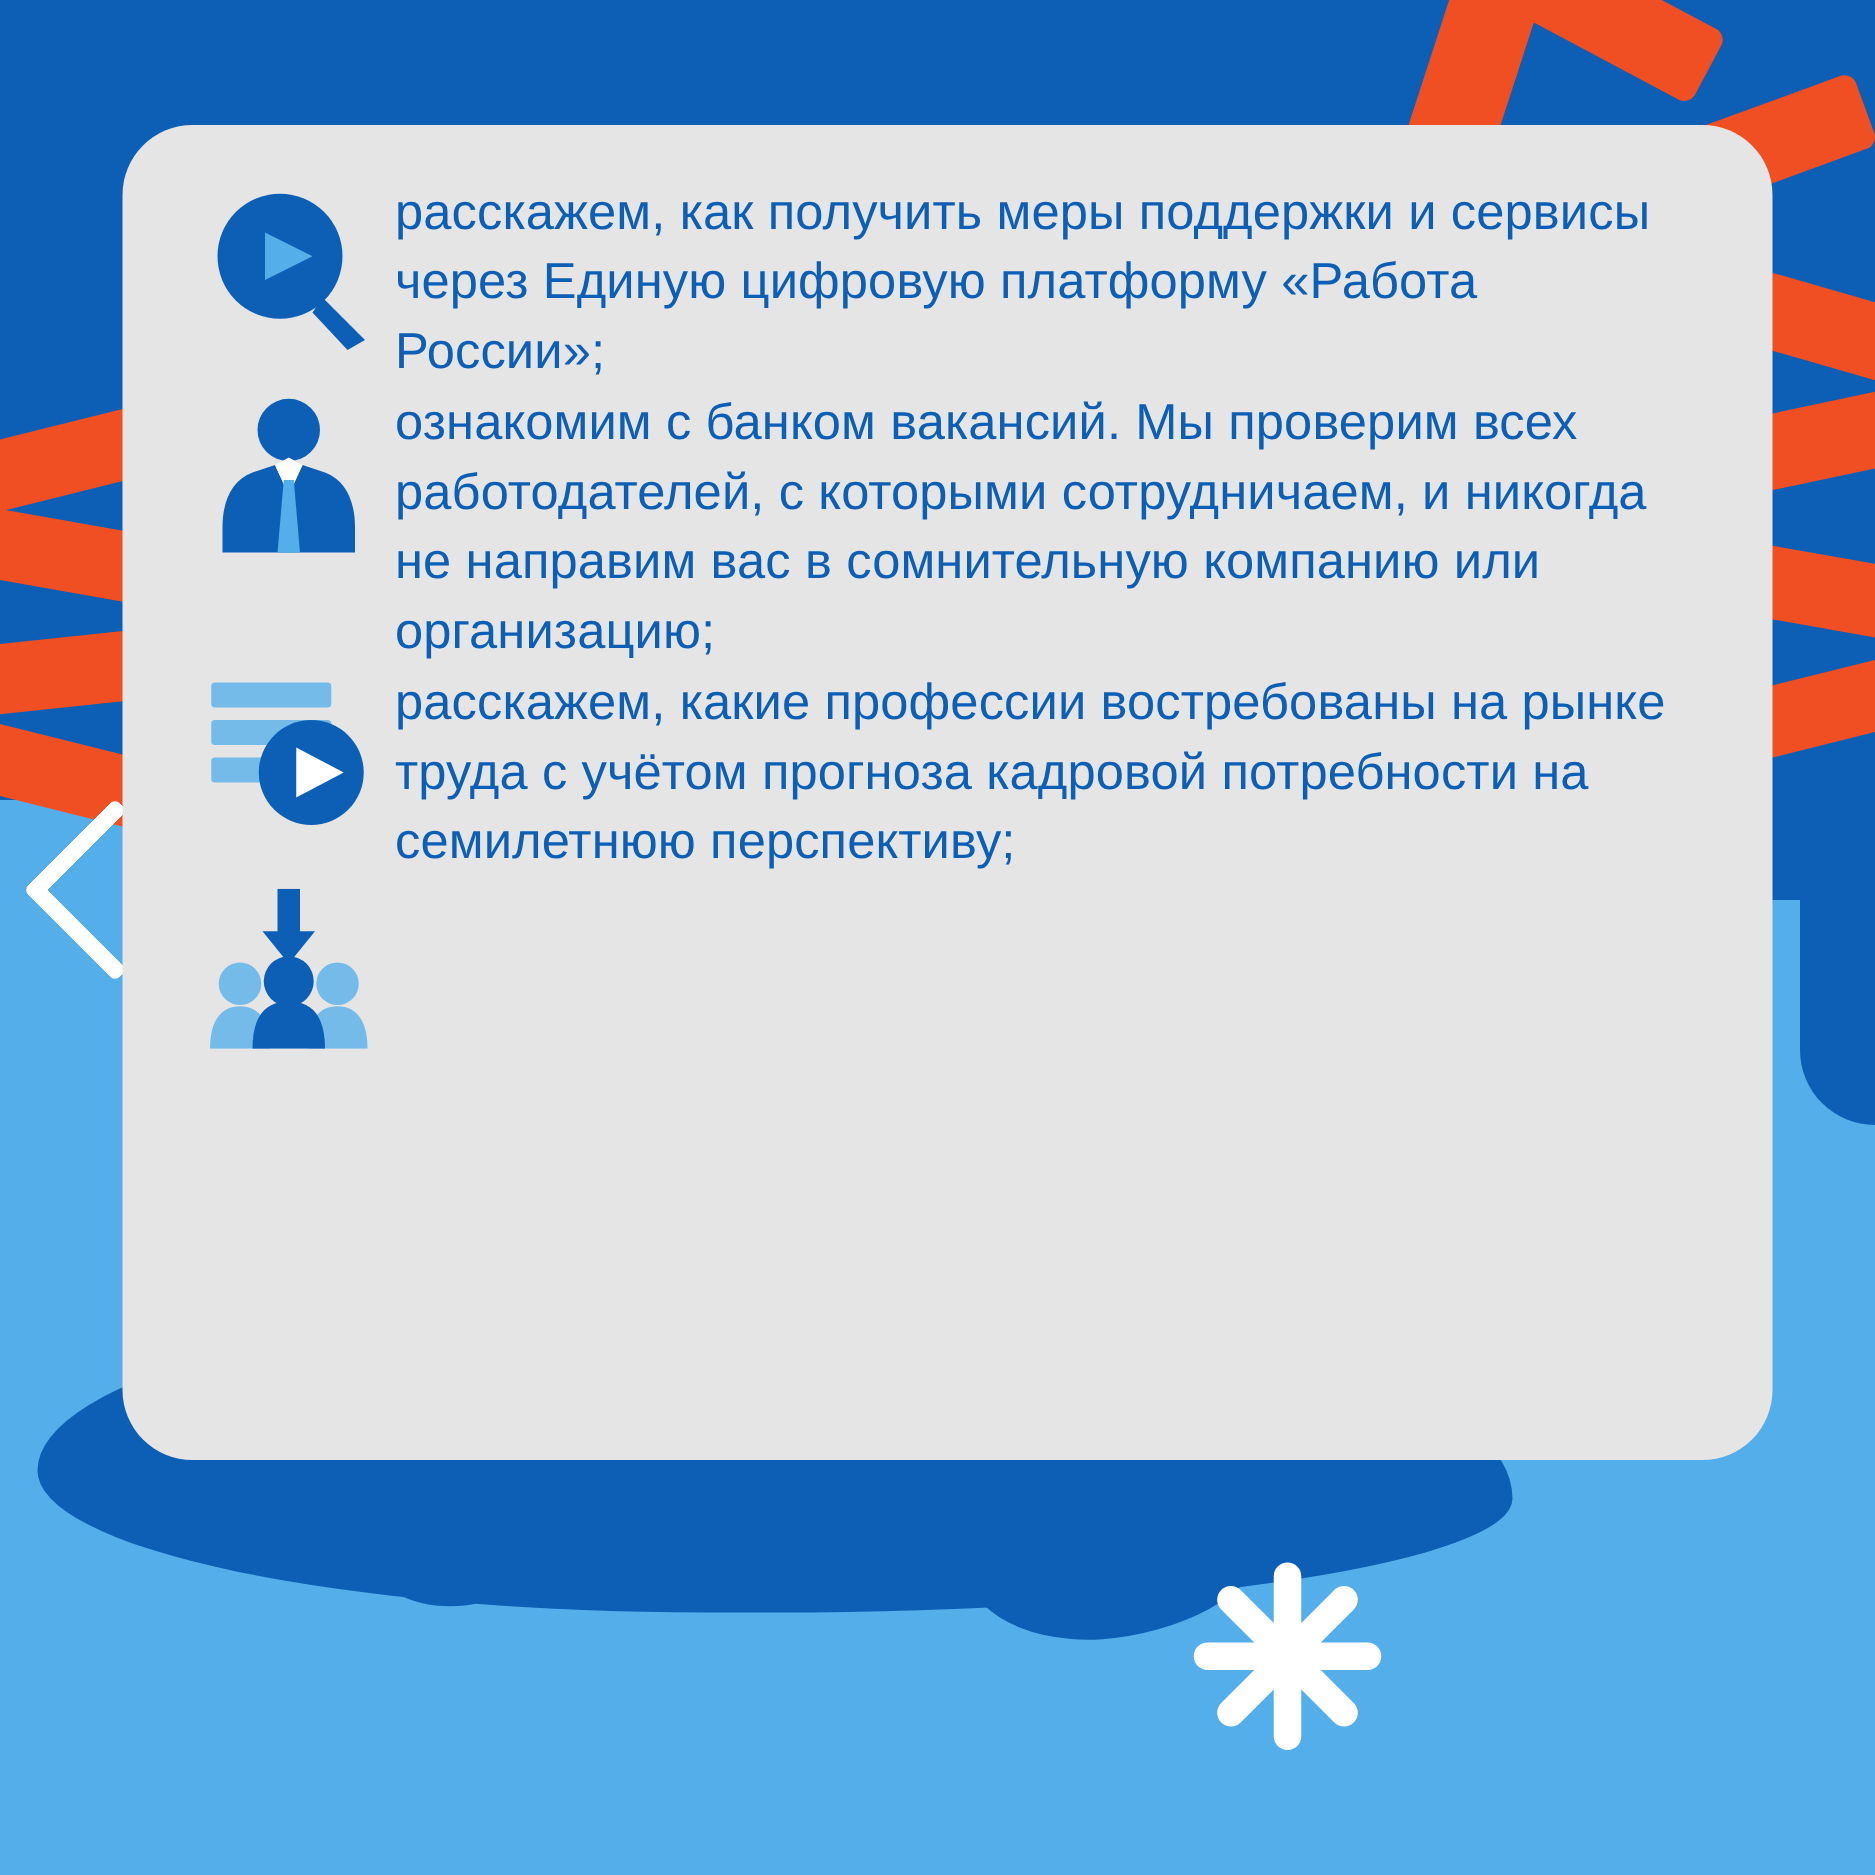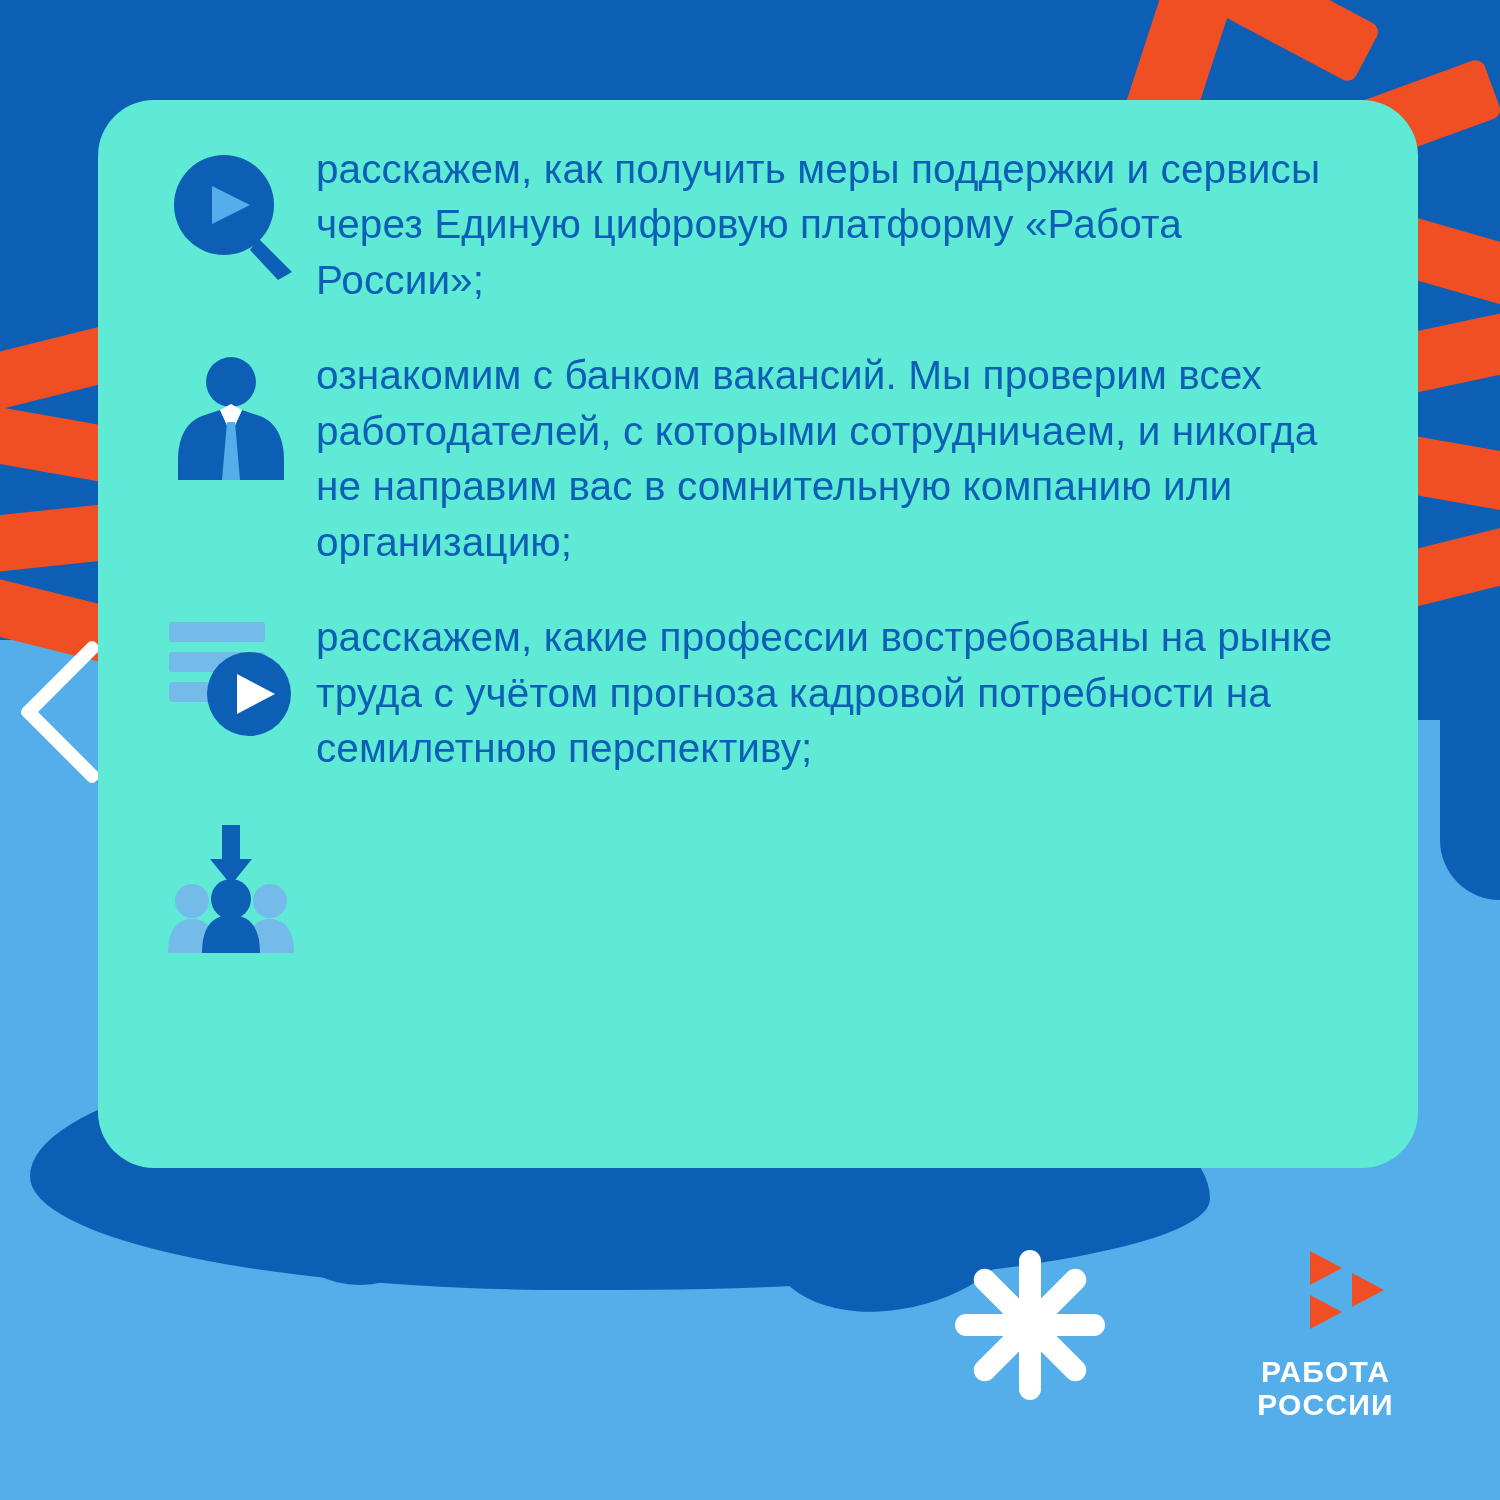--- a/index.html
+++ b/index.html
@@ -184,30 +184,30 @@
   .asterisk span:nth-child(3) { transform: rotate(90deg); }
   .asterisk span:nth-child(4) { transform: rotate(135deg); }
 
   
   .card {
     position: absolute;
     left: 98px;
     top: 100px;
     width: 1320px;
     height: 1068px;
-    background: #5eead4;
+    background: #e5e5e5;
     border-radius: 56px;
     box-sizing: border-box;
     padding: 40px 60px 40px 48px;
   }
   .item {
     display: flex;
     align-items: flex-start;
   }
-  .item + .item { margin-top: 38px; }
+  .item + .item { }
   .icon-col {
     flex: 0 0 170px;
     display: flex;
     justify-content: center;
     padding-top: 10px;
   }
   .text-col {
     flex: 1;
     color: #0d5fb5;
     font-size: 40.5px;
@@ -346,27 +346,14 @@
             <path d="M80 128 C80 104 90 94 104 94 C118 94 128 104 128 128 Z" fill="#74bbea"></path>
             <circle cx="65" cy="74" r="20" fill="#0d5fb5"></circle>
             <path d="M36 128 C36 100 48 90 65 90 C82 90 94 100 94 128 Z" fill="#0d5fb5"></path>
           </svg>
         </div>
       </div>
     </div>
 
   </div>
 
-  <div class="logo">
-    <div class="logo-mark">
-      <svg viewBox="0 0 120 92" width="120" height="92">
-        <polygon points="44,2 76,19 44,36" fill="#f04e23"></polygon>
-        <polygon points="86,24 118,41 86,58" fill="#f04e23"></polygon>
-        <polygon points="44,46 76,63 44,80" fill="#f04e23"></polygon>
-      </svg>
-    </div>
-    <div class="logo-text">
-      <div>РАБОТА</div>
-      <div>РОССИИ</div>
-    </div>
-  </div>
 
 </div>
 
 </body></html>

